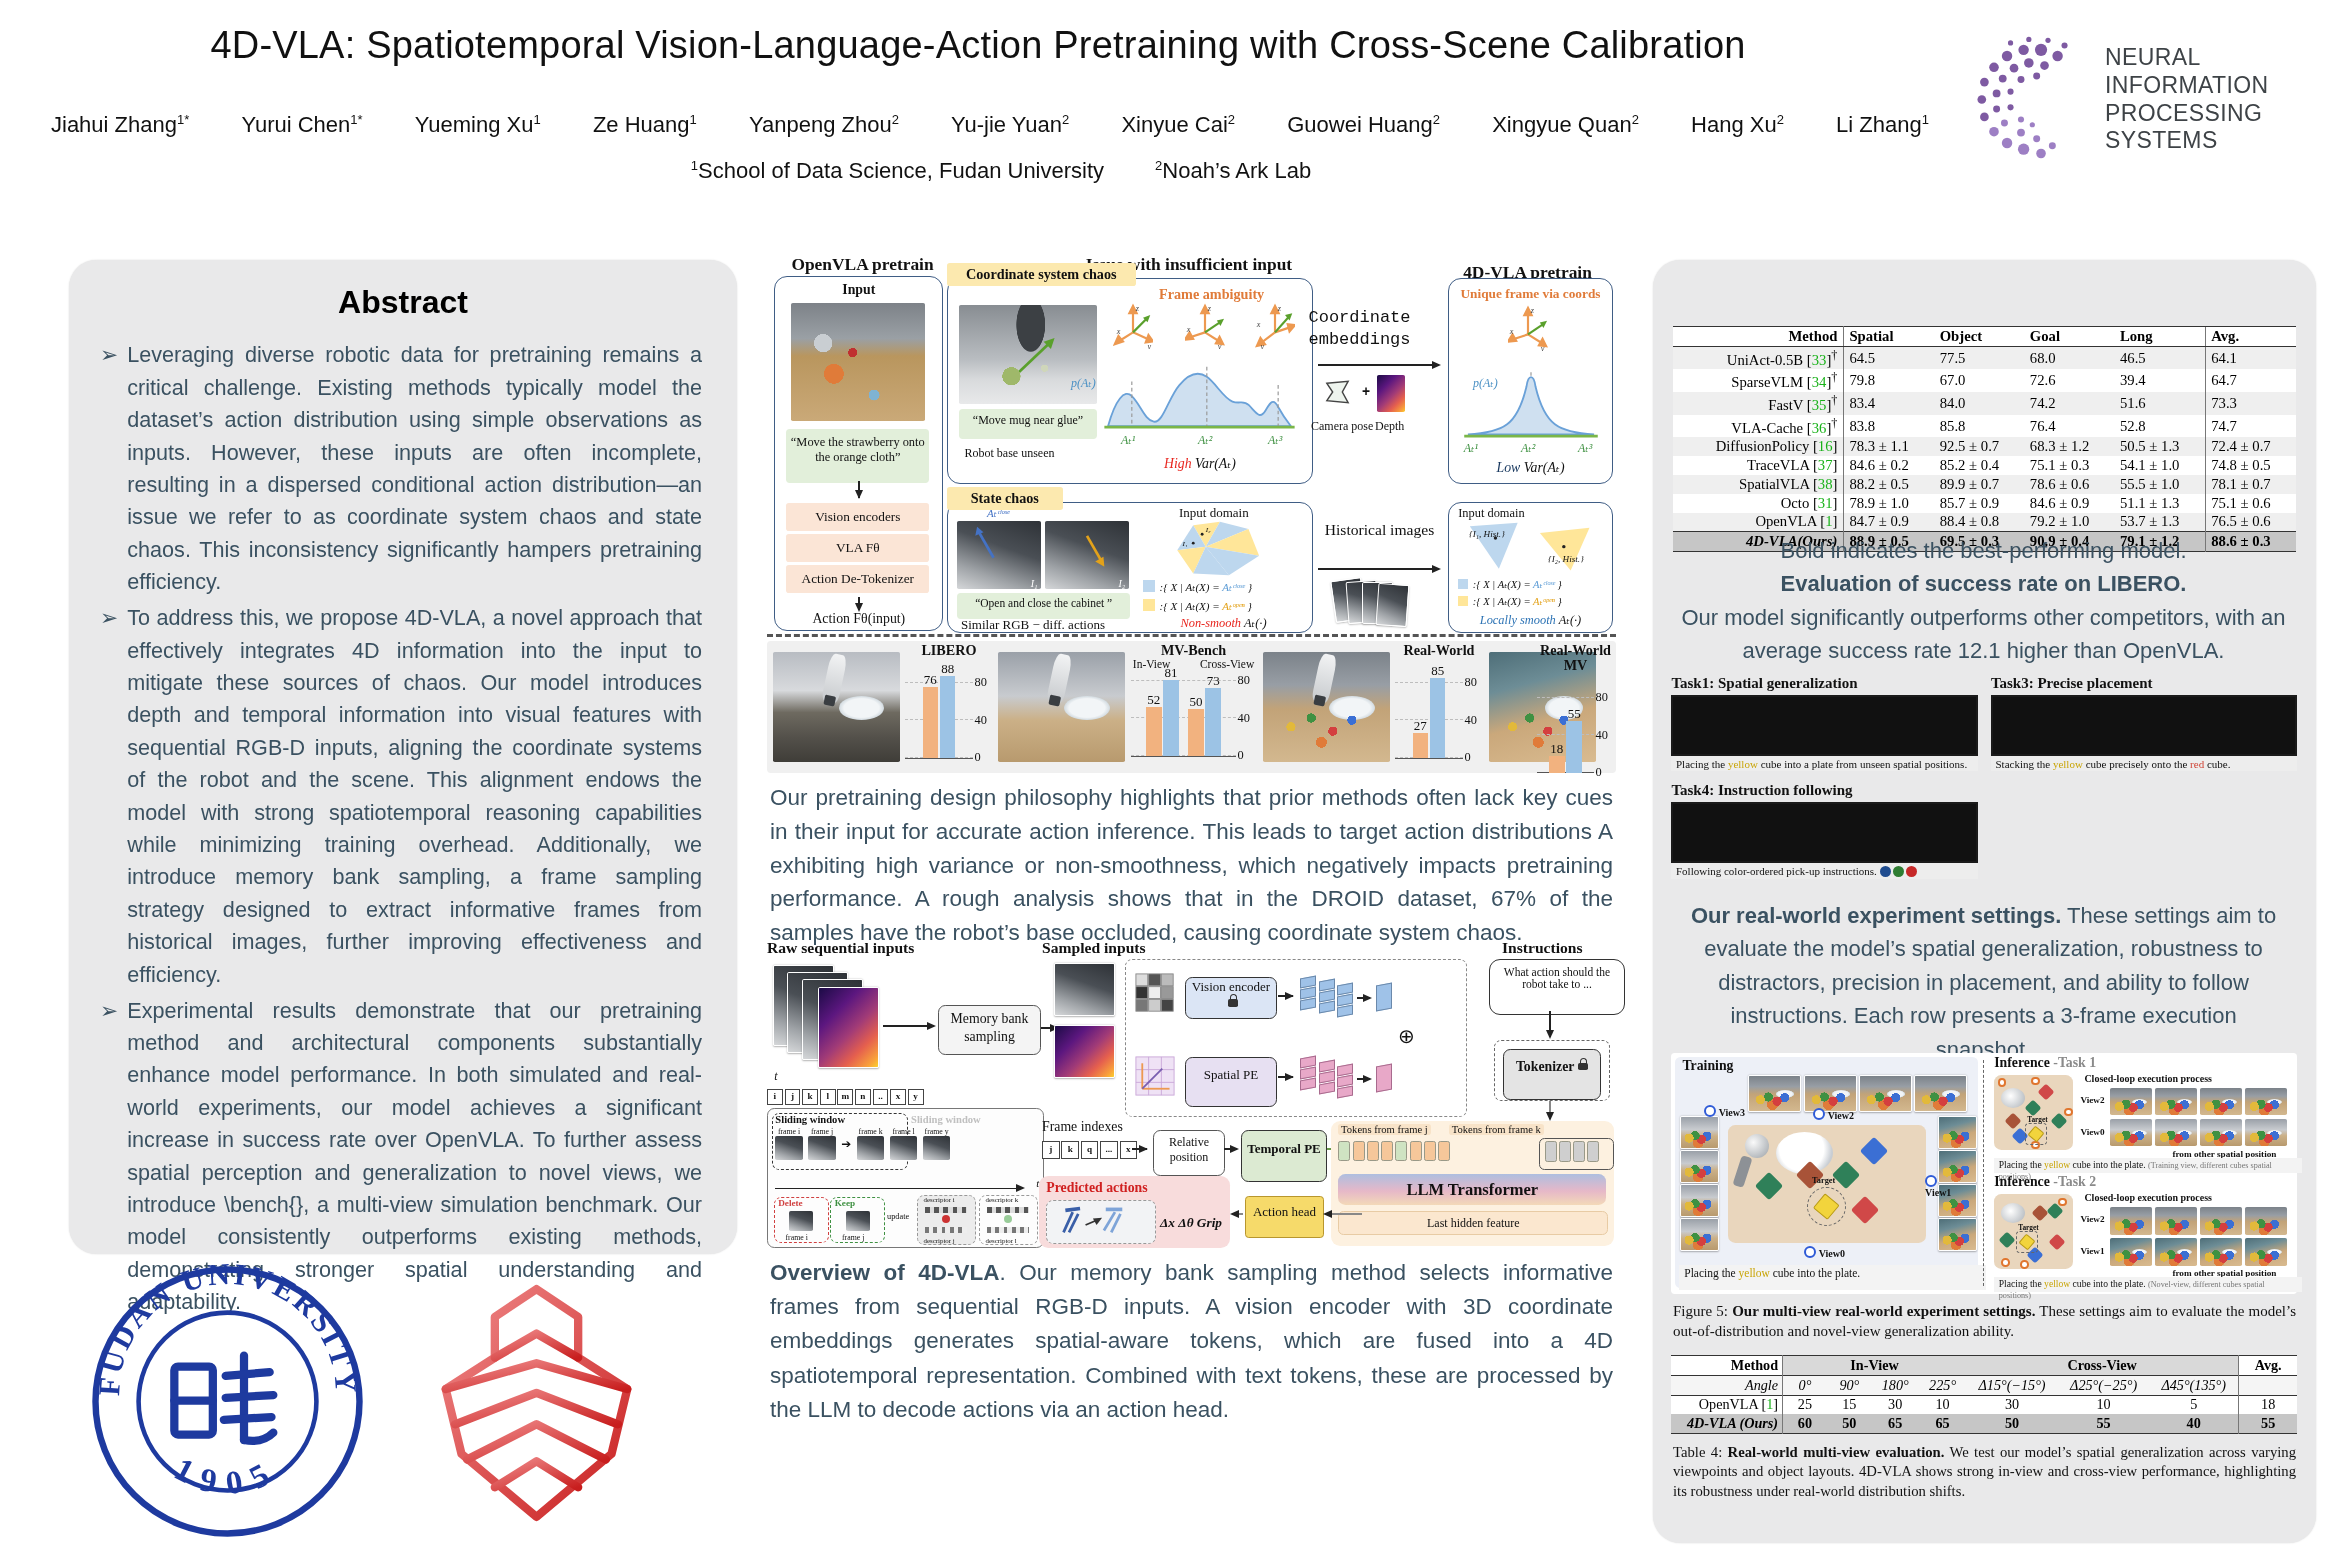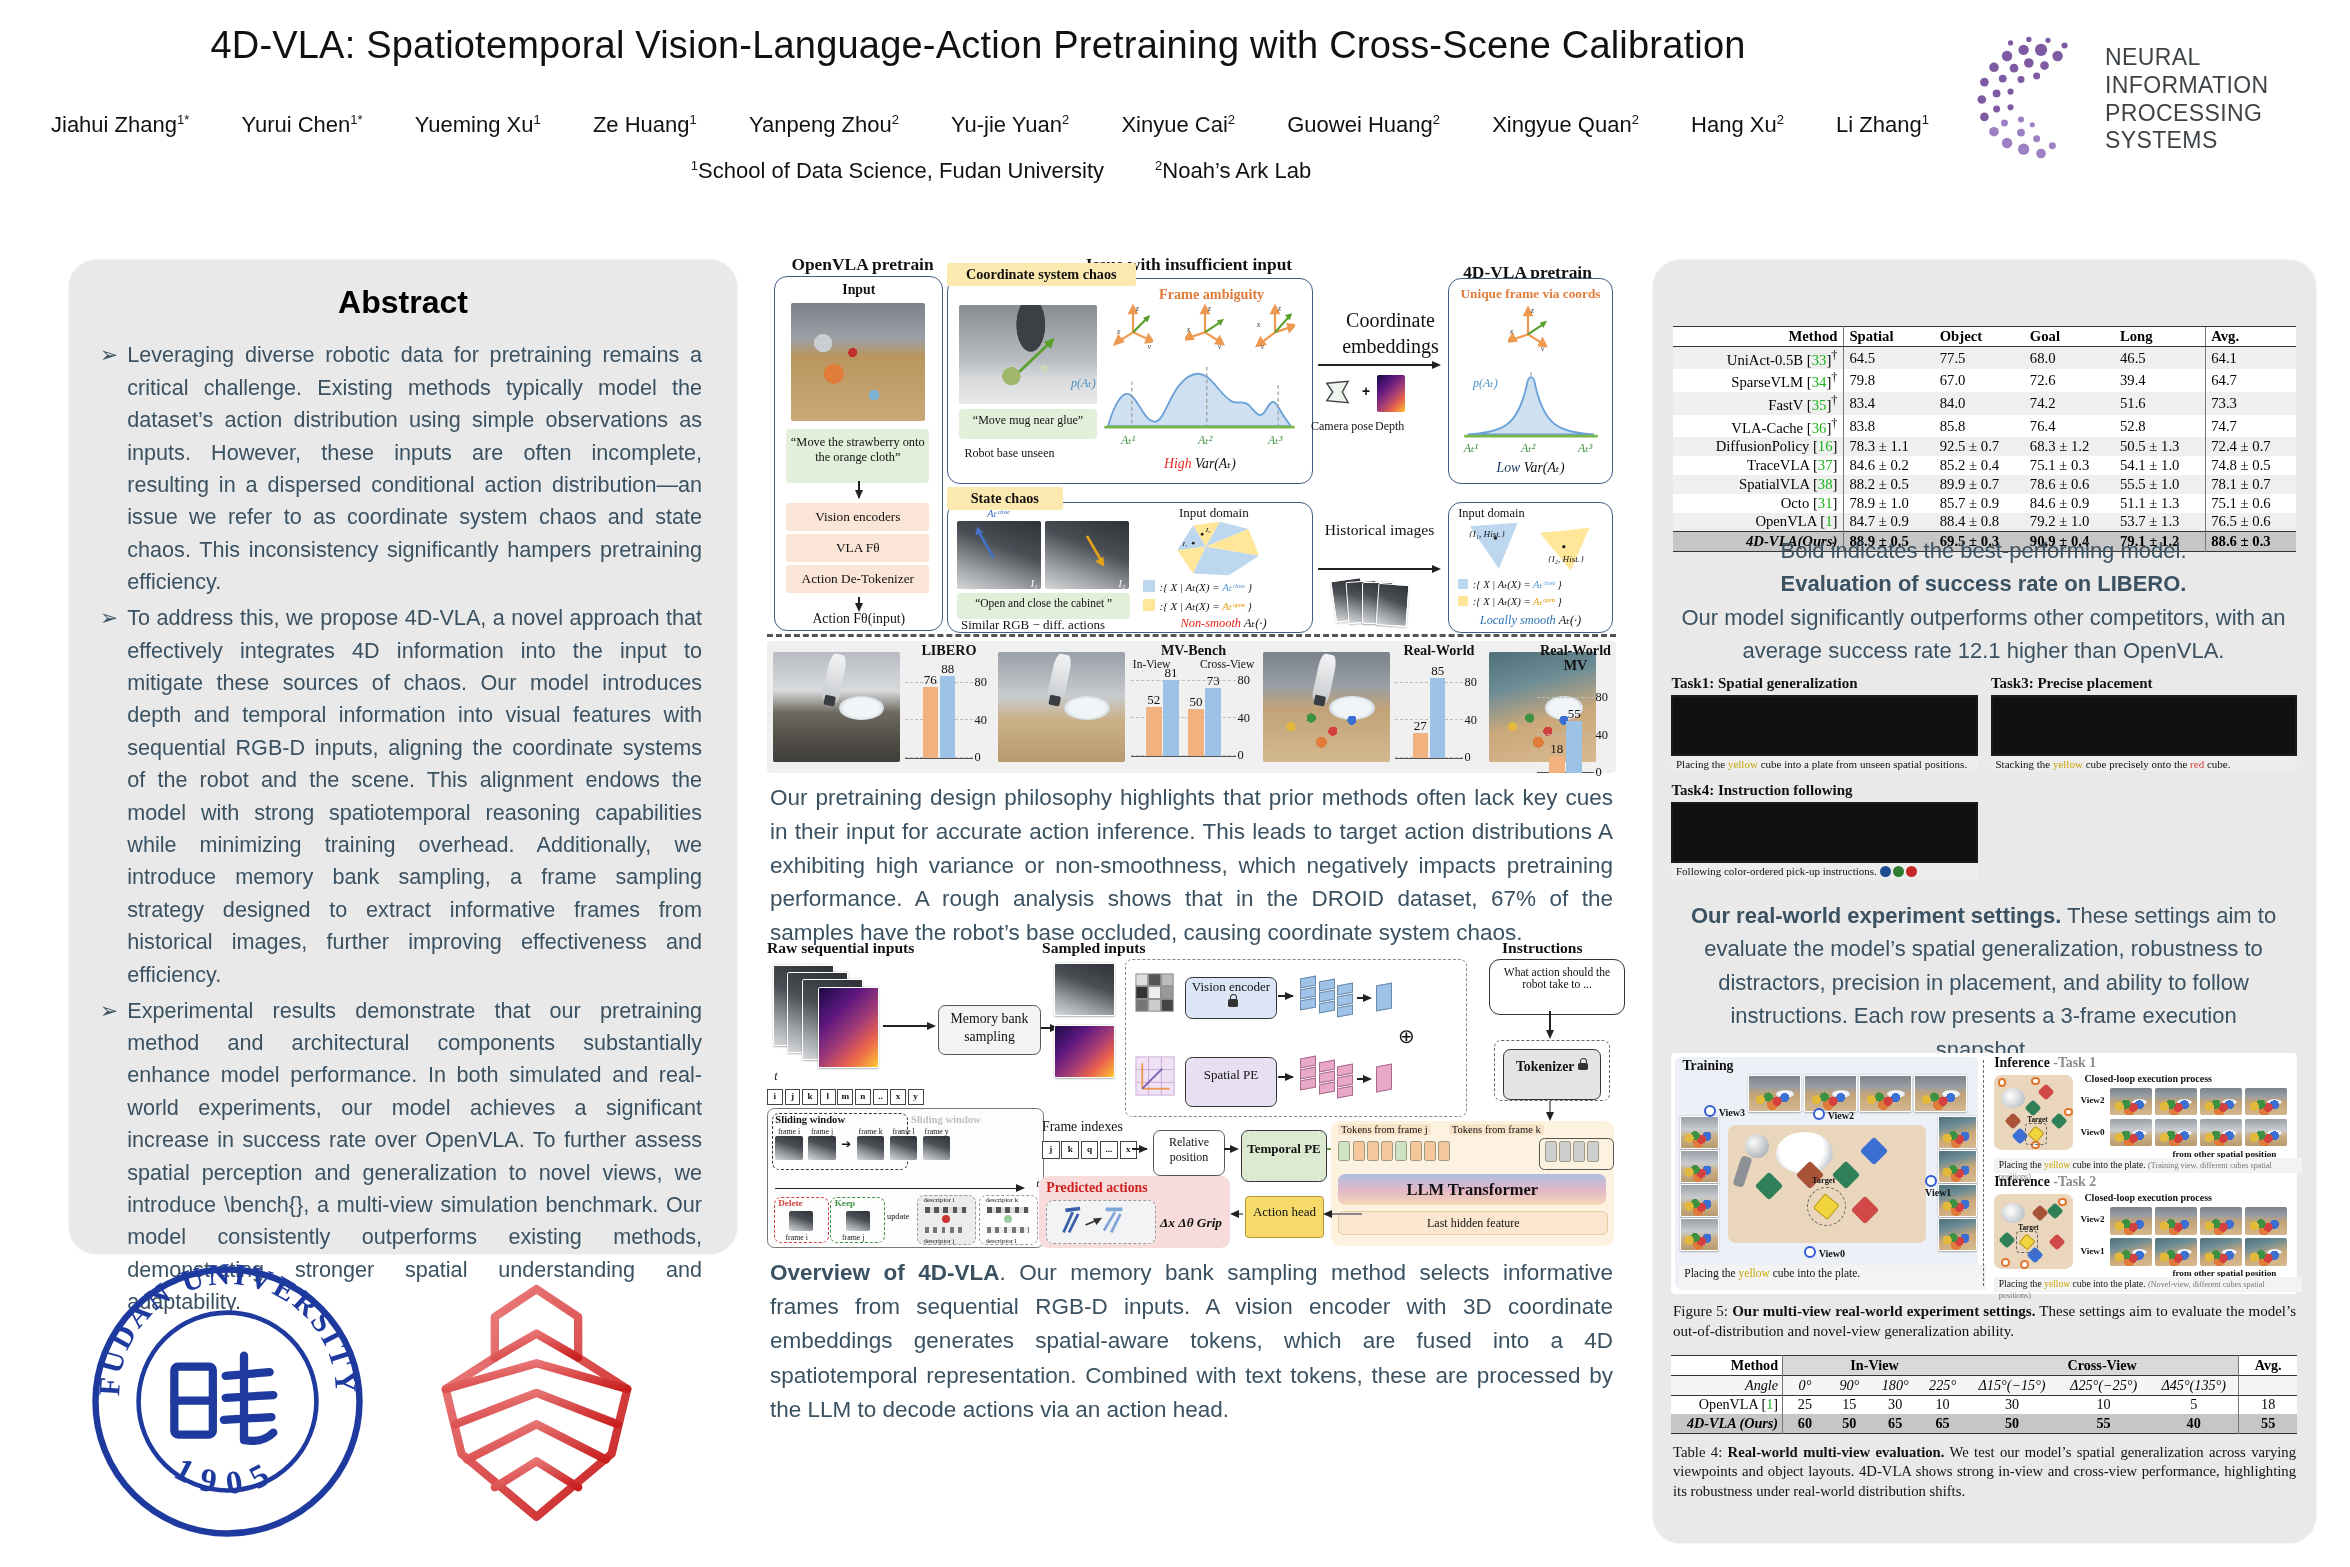--- a/index.html
+++ b/index.html
@@ -325,21 +325,21 @@
         <line x1="114" y1="14" x2="114" y2="79" stroke="#999" stroke-width="1.3" stroke-dasharray="4 3"></line>
         <line x1="192" y1="34" x2="192" y2="79" stroke="#999" stroke-width="1.3" stroke-dasharray="4 3"></line>
         <line x1="2" y1="80" x2="210" y2="80" stroke="#7ab648" stroke-width="3"></line>
       </svg>
       <span class="math" style="position:absolute;left:173px;top:154px;color:#3f9142;font-size:12px;">Aₜ¹</span>
       <span class="math" style="position:absolute;left:250px;top:154px;color:#3f9142;font-size:12px;">Aₜ²</span>
       <span class="math" style="position:absolute;left:320px;top:154px;color:#3f9142;font-size:12px;">Aₜ³</span>
       <div class="math ctr" style="position:absolute;left:165px;top:176px;width:174px;font-size:13.8px;"><span style="color: rgb(232, 38, 31);">High</span><span> Var(Aₜ)</span></div>
     </div>
 
-    <div class="sf ctr" style="position:absolute;left:560px;top:57px;width:127px;font-size:20px;line-height:1.3;">Coordinate embeddings</div>
+    <div class="sf ctr" style="position:absolute;left:529px;top:57px;width:127px;font-size:17px;line-height:1.3;font-family:Liberation Mono, monospace;">Coordinate embeddings</div>
     <div class="harrow" style="left:551px;top:114px;width:121px;"></div>
     <svg width="29" height="26" viewBox="0 0 30 26" style="position:absolute;left:556px;top:129px;">
         <path d="M4,4 L26,2 L20,13 L26,24 L4,22 L10,13 Z" fill="#eef4ee" stroke="#444" stroke-width="1.5"></path>
       </svg>
     <span style="position:absolute;left:595px;top:134px;font-weight:bold;font-size:13.8px;">+</span>
     <div class="heat" style="left:610px;top:125px;width:27.5px;height:37px;"></div>
     <div class="sf" style="position:absolute;left:544px;top:169px;font-size:12px;">Camera pose</div>
     <div class="sf" style="position:absolute;left:608px;top:169px;font-size:12px;">Depth</div>
 
     <div class="figbox" style="left:681px;top:27.5px;width:163px;height:204px;">

